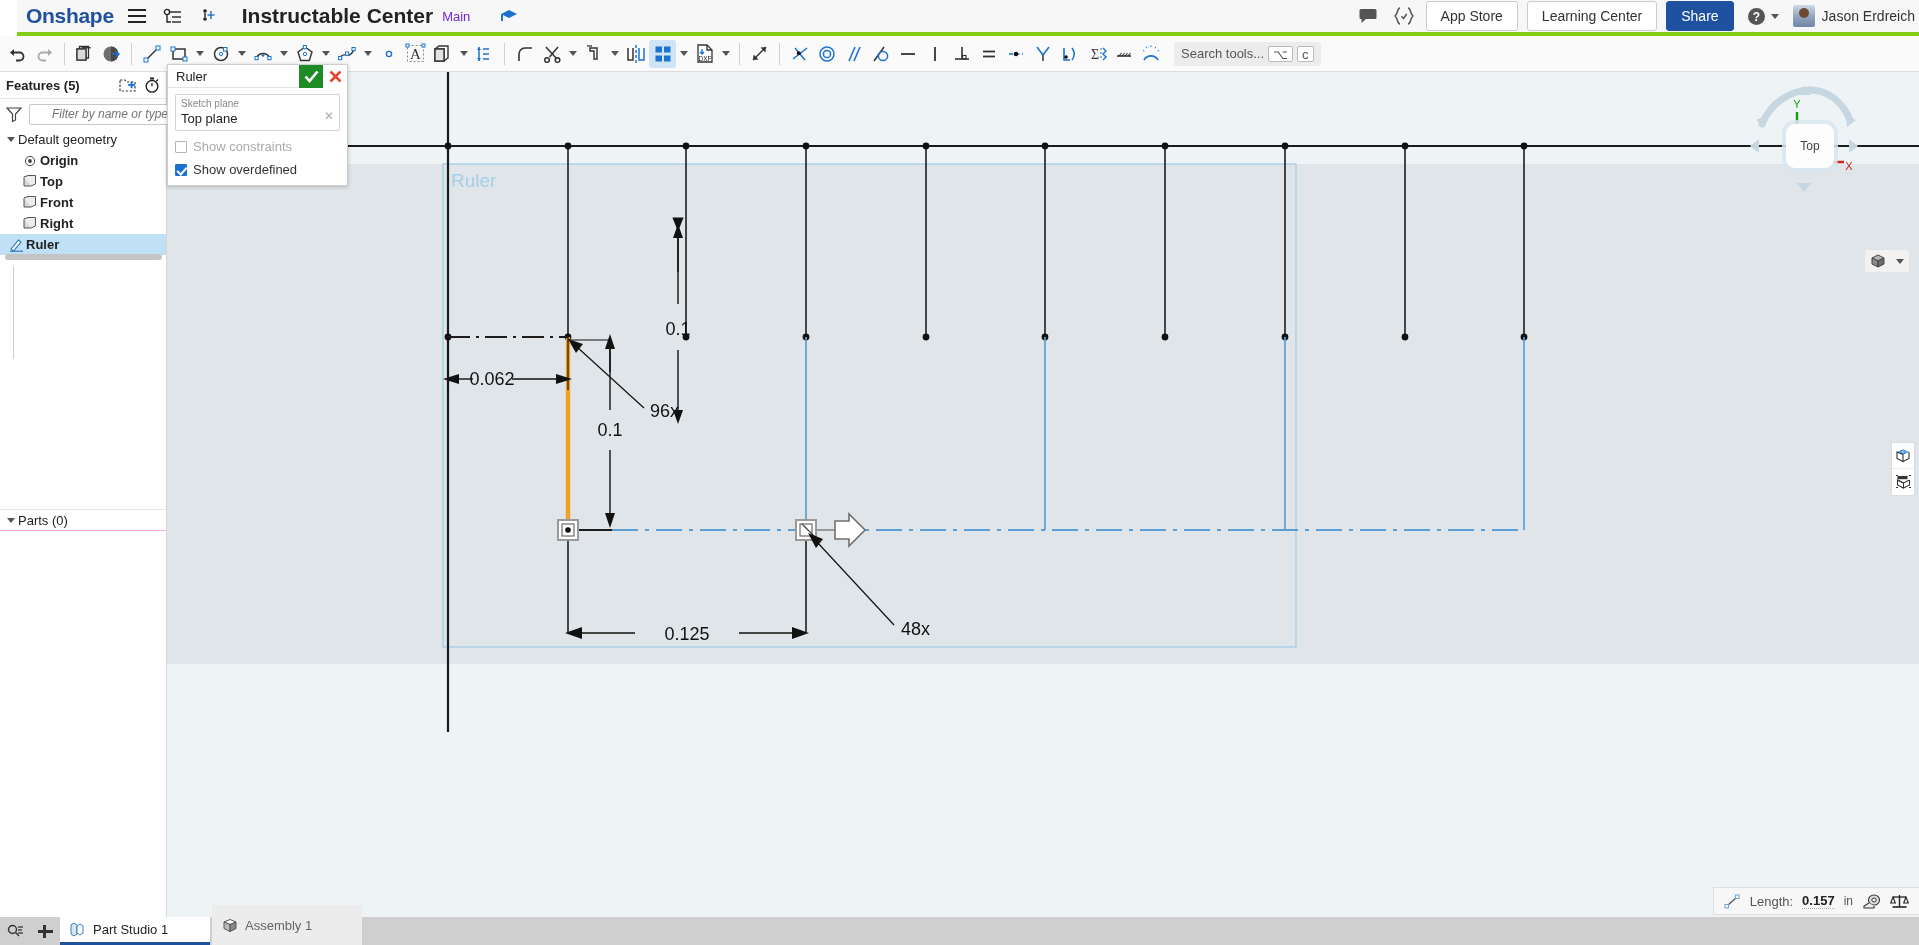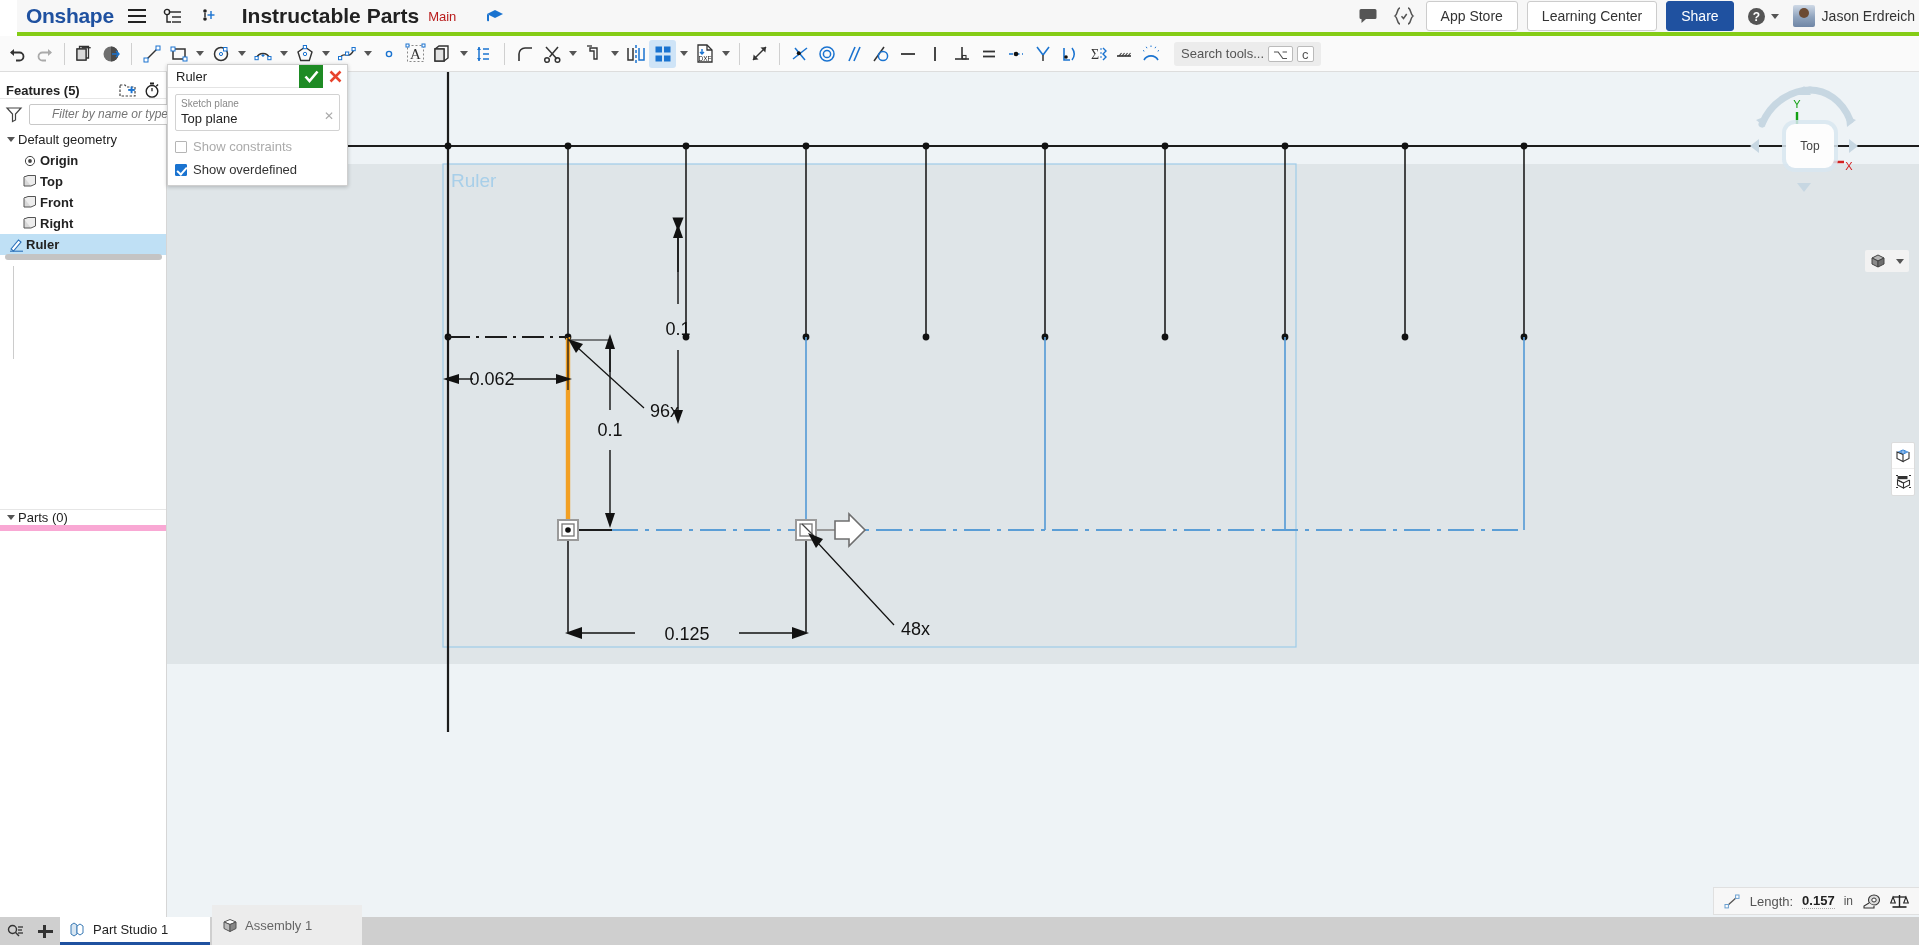--- a/index.html
+++ b/index.html
@@ -23,21 +23,21 @@
     margin-left: 9px; letter-spacing: -0.3px;
   }
   .hdr-icon {
     width: 26px; height: 26px; margin-left: 10px;
     display: flex; align-items: center; justify-content: center;
     cursor: pointer; color: #333;
   }
   .doc-title {
     margin-left: 20px; font-size: 21px; font-weight: bold; color: #222;
   }
-  .doc-branch { margin-left: 9px; font-size: 13px; color: #b91c1c; }
+  .doc-branch { margin-left: 9px; font-size: 13px; color: #6d28d9; }
   .hdr-right { margin-left: auto; display: flex; align-items: center; padding-right: 8px; }
   .hdr-btn {
     border: 1px solid #ccc; background: #fff; border-radius: 3px;
     padding: 6px 14px; font-size: 14px; color: #333; margin-left: 9px; cursor: pointer;
     font-family: "Liberation Sans", sans-serif;
   }
   .hdr-btn.primary { background: #1f51a0; color: #fff; border-color: #1f51a0; }
   .help-wrap { display: flex; align-items: center; margin-left: 13px; cursor: pointer; }
   .caret { width: 0; height: 0; border-left: 4px solid transparent; border-right: 4px solid transparent;
            border-top: 5px solid #555; margin-left: 5px; }
@@ -82,21 +82,21 @@
     padding: 0 4px; margin-left: 4px; color: #555; min-width: 16px; text-align: center;
     line-height: 15px; height: 16px;
   }
 
   
   .left-panel {
     position: absolute; top: 72px; left: 0; width: 167px; height: 873px;
     background: #fff; border-right: 1px solid #d6d6d6;
   }
   .features-head {
-    height: 27px; display: flex; align-items: flex-end; padding: 0 6px;
+    height: 27px; display: flex; align-items: center; padding: 0 6px;
     border-bottom: 1px solid #e6e6e6;
   }
   .features-title { font-size: 13px; font-weight: bold; color: #222; }
   .fh-icons { margin-left: auto; display: flex; align-items: center; gap: 8px; }
   .filter-row { height: 30px; display: flex; align-items: center; padding: 0 6px; gap: 7px; }
   .filter-input {
     flex: 1; height: 21px; border: 1px solid #c8c8c8; border-radius: 2px;
     font-size: 12px; font-style: italic; color: #999; padding: 0 22px;
     font-family: "Liberation Sans", sans-serif; background: #fff;
   }
@@ -117,21 +117,21 @@
   .tree-guide {
     position: absolute; left: 13px; top: 137px; width: 1px; height: 93px; background: #ccc;
   }
   .scroll-bar {
     position: absolute; left: 5px; top: 182px; width: 157px; height: 6px;
     background: #c4c4c4; border-radius: 3px;
   }
   .parts-head {
     position: absolute; top: 437px; left: 0; width: 166px; height: 22px;
     display: flex; align-items: center; padding-left: 4px;
-    border-top: 1px solid #e6e6e6; border-bottom: 6px solid #f9a8d4;
+    border-top: 1px solid #e6e6e6; border-bottom: 1px solid #f9a8d4;
   }
   .parts-title { font-size: 13px; color: #222; }
   .panel-toggle {
     position: absolute; left: 171px; top: 314px; width: 22px; height: 22px;
     background: #f2f2f2; border: 1px solid #d0d0d0; border-radius: 2px;
     display: flex; align-items: center; justify-content: center; cursor: pointer;
   }
 
   
   .ruler-dialog {
@@ -279,21 +279,21 @@
         <g fill="#222">
       <circle cx="4" cy="3" r="1.8"></circle>
           <rect x="3.3" y="5" width="1.4" height="4"></rect>
           <circle cx="4" cy="11" r="1.8"></circle>
       <rect x="9.3" y="3" width="1.4" height="8" fill="#1a73d0"></rect>
           <rect x="6.5" y="6.3" width="7" height="1.4" fill="#1a73d0"></rect>
     </g>
       </svg>
   </div>
 
-  <div class="doc-title">Instructable Parts</div>
+  <div class="doc-title">Instructable Center</div>
   <div class="doc-branch">Main</div>
 
   <div class="hdr-icon" style="margin-left:25px">
     <svg width="19" height="16" viewBox="0 0 19 16">
       <path d="M2 6 L10 2 L18 6 L10 10 Z" fill="#1a73d0"></path>
       <path d="M2 6 L2 12 Q2 14 4 13 L4 7 Z" fill="#1a73d0"></path>
     </svg>
   </div>
 
   <div class="hdr-right">

